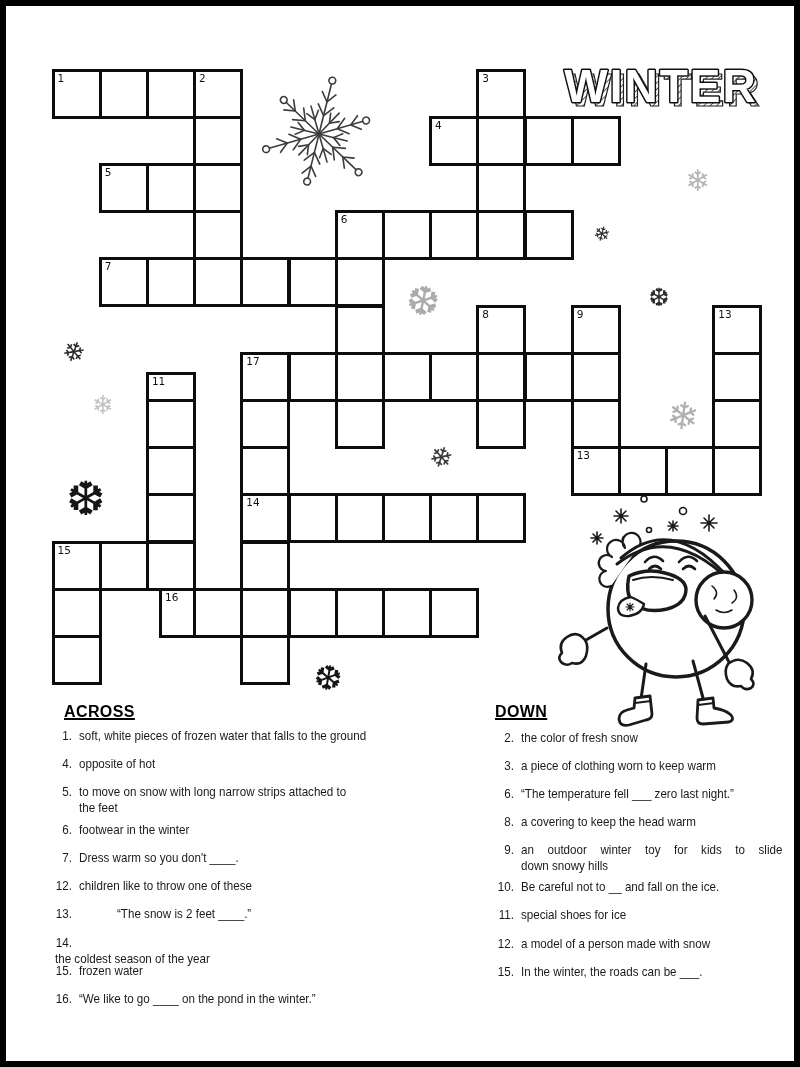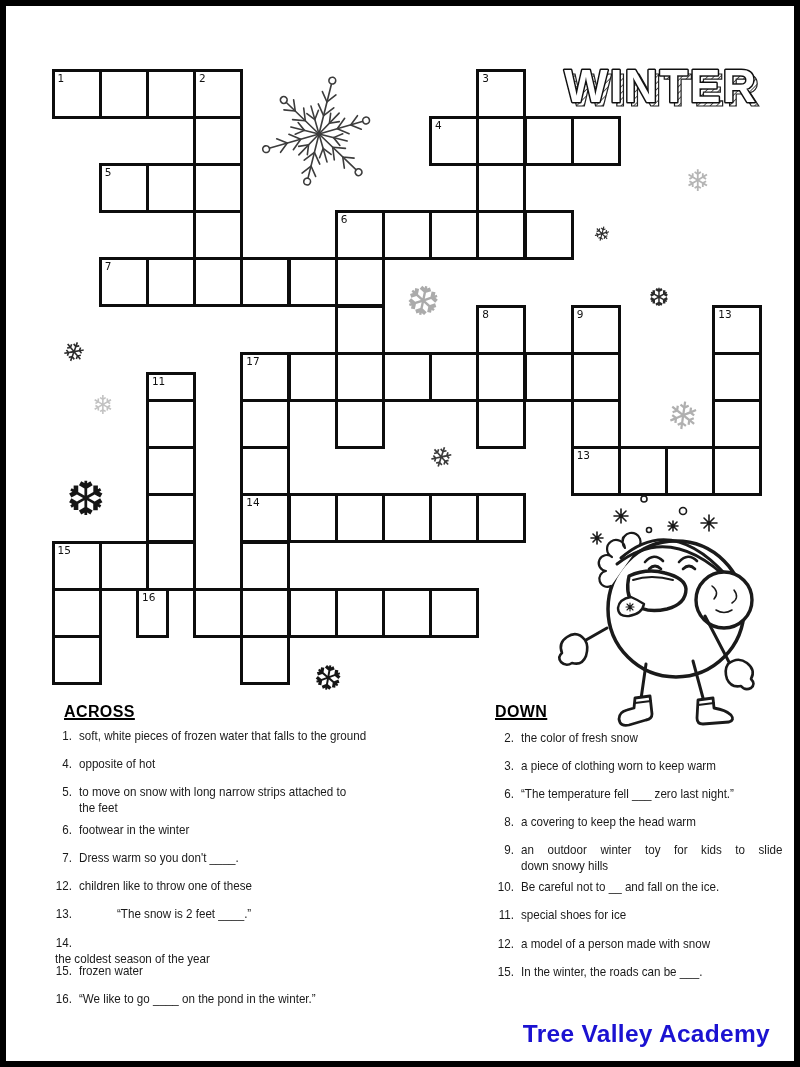--- a/index.html
+++ b/index.html
@@ -227,21 +227,21 @@
       <div class="cell" style="left: 375.9px; top: 487.3px; width: 50.2px; height: 50.2px; border-color: rgb(13, 13, 13);"></div>
       <div class="cell" style="left: 423.1px; top: 487.3px; width: 50.2px; height: 50.2px; border-color: rgb(13, 13, 13);"></div>
       <div class="cell" style="left: 470.3px; top: 487.3px; width: 50.2px; height: 50.2px; border-color: rgb(13, 13, 13);"></div>
       <div class="cell" style="left: 45.5px; top: 534.5px; width: 62px; height: 50.2px; border-color: rgb(13, 13, 13);">
         <span class="num">15</span>
       </div>
       <div class="cell" style="left: 92.7px; top: 534.5px; width: 50.2px; height: 50.2px; border-color: rgb(13, 13, 13);"></div>
       <div class="cell" style="left: 139.9px; top: 534.5px; width: 50.2px; height: 50.2px; border-color: rgb(13, 13, 13);"></div>
       <div class="cell" style="left: 234.3px; top: 534.5px; width: 50.2px; height: 50.2px; border-color: rgb(13, 13, 13);"></div>
       <div class="cell" style="left: 45.5px; top: 581.7px; width: 50.2px; height: 50.2px; border-color: rgb(13, 13, 13);"></div>
-      <div class="cell" style="left: 130px; top: 581.7px; width: 33px; height: 50.2px; border-color: rgb(13, 13, 13);">
+      <div class="cell" style="left: 153px; top: 581.7px; width: 42px; height: 50.2px; border-color: rgb(13, 13, 13);">
         <span class="num">16</span>
       </div>
       <div class="cell" style="left: 187.1px; top: 581.7px; width: 50.2px; height: 50.2px; border-color: rgb(13, 13, 13);"></div>
       <div class="cell" style="left: 234.3px; top: 581.7px; width: 50.2px; height: 50.2px; border-color: rgb(13, 13, 13);"></div>
       <div class="cell" style="left: 281.5px; top: 581.7px; width: 50.2px; height: 50.2px; border-color: rgb(13, 13, 13);"></div>
       <div class="cell" style="left: 328.7px; top: 581.7px; width: 50.2px; height: 50.2px; border-color: rgb(13, 13, 13);"></div>
       <div class="cell" style="left: 375.9px; top: 581.7px; width: 50.2px; height: 50.2px; border-color: rgb(13, 13, 13);"></div>
       <div class="cell" style="left: 423.1px; top: 581.7px; width: 50.2px; height: 50.2px; border-color: rgb(13, 13, 13);"></div>
       <div class="cell" style="left: 45.5px; top: 628.9px; width: 50.2px; height: 50.2px; border-color: rgb(13, 13, 13);"></div>
       <div class="cell" style="left: 234.3px; top: 628.9px; width: 50.2px; height: 50.2px; border-color: rgb(13, 13, 13);"></div>
@@ -422,21 +422,20 @@
         </div>
       </div>
       <div class="clue-row down-row" style="left: 480px; top: 958px;">
         <span class="clue-num">15.</span>
         <div class="clue-text">
           <div>In the winter, the roads can be ___.</div>
         </div>
       </div>
     </div>
 
-  <div class="brand" style="color: rgb(27, 18, 209);">Tree Valley Academy</div>
 <span class="flake" style="left: 692px; top: 175px; font-size: 30px; color: rgb(181, 181, 181); transform: translate(-50%, -50%) rotate(0deg);">❄</span>
     <span class="flake" style="left: 596px; top: 228px; font-size: 20px; color: rgb(46, 46, 46); transform: translate(-50%, -50%) rotate(15deg);">❄</span>
     <span class="flake" style="left: 653px; top: 291px; font-size: 25px; color: rgb(42, 42, 42); transform: translate(-50%, -50%) rotate(0deg);">❆</span>
     <span class="flake" style="left: 417px; top: 295px; font-size: 40px; color: rgb(171, 171, 171); transform: translate(-50%, -50%) rotate(12deg);">❆</span>
     <span class="flake" style="left: 68px; top: 346px; font-size: 27px; color: rgb(44, 44, 44); transform: translate(-50%, -50%) rotate(20deg);">❄</span>
     <span class="flake" style="left: 97px; top: 399px; font-size: 26px; color: rgb(194, 194, 194); transform: translate(-50%, -50%) rotate(0deg);">❄</span>
     <span class="flake" style="left: 677px; top: 410px; font-size: 38px; color: rgb(176, 176, 176); transform: translate(-50%, -50%) rotate(8deg);">❄</span>
     <span class="flake" style="left: 435px; top: 452px; font-size: 28px; color: rgb(58, 58, 58); transform: translate(-50%, -50%) rotate(18deg);">❄</span>
     <span class="flake" style="left: 80px; top: 492px; font-size: 47px; color: rgb(21, 21, 21); transform: translate(-50%, -50%) rotate(0deg);">❆</span>
     <span class="flake" style="left: 322px; top: 672px; font-size: 34px; color: rgb(21, 21, 21); transform: translate(-50%, -50%) rotate(10deg);">❆</span>

